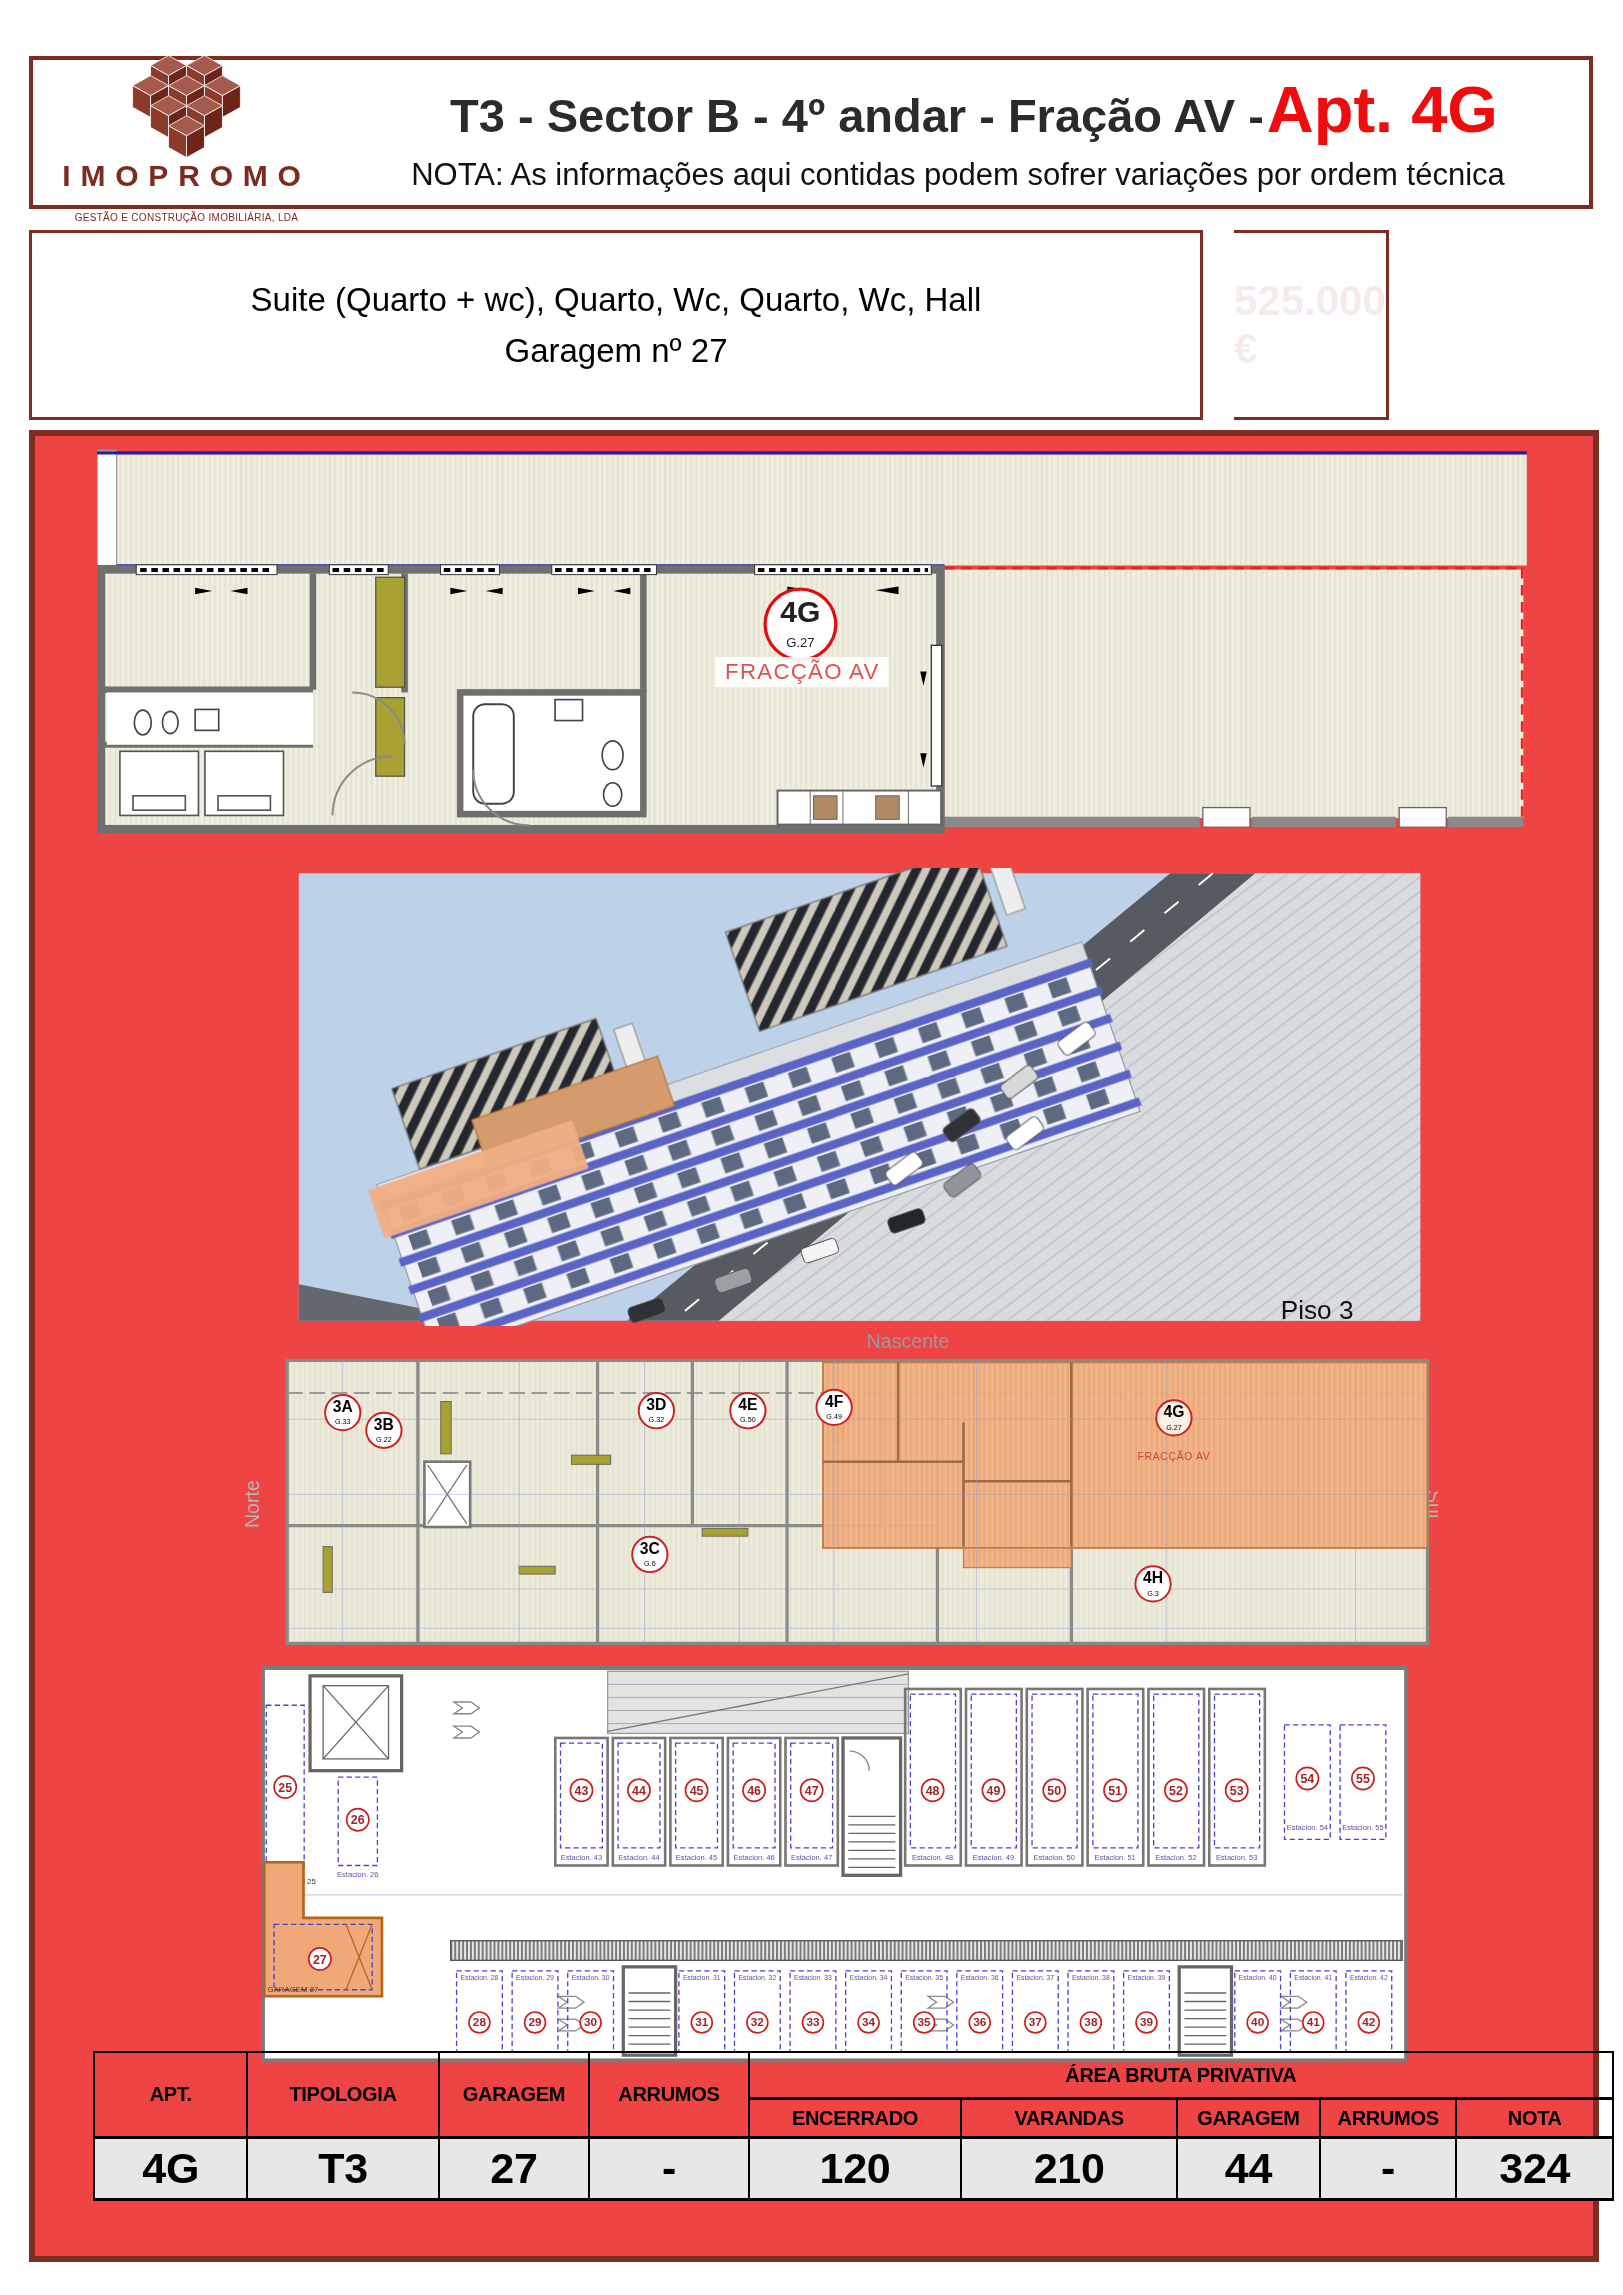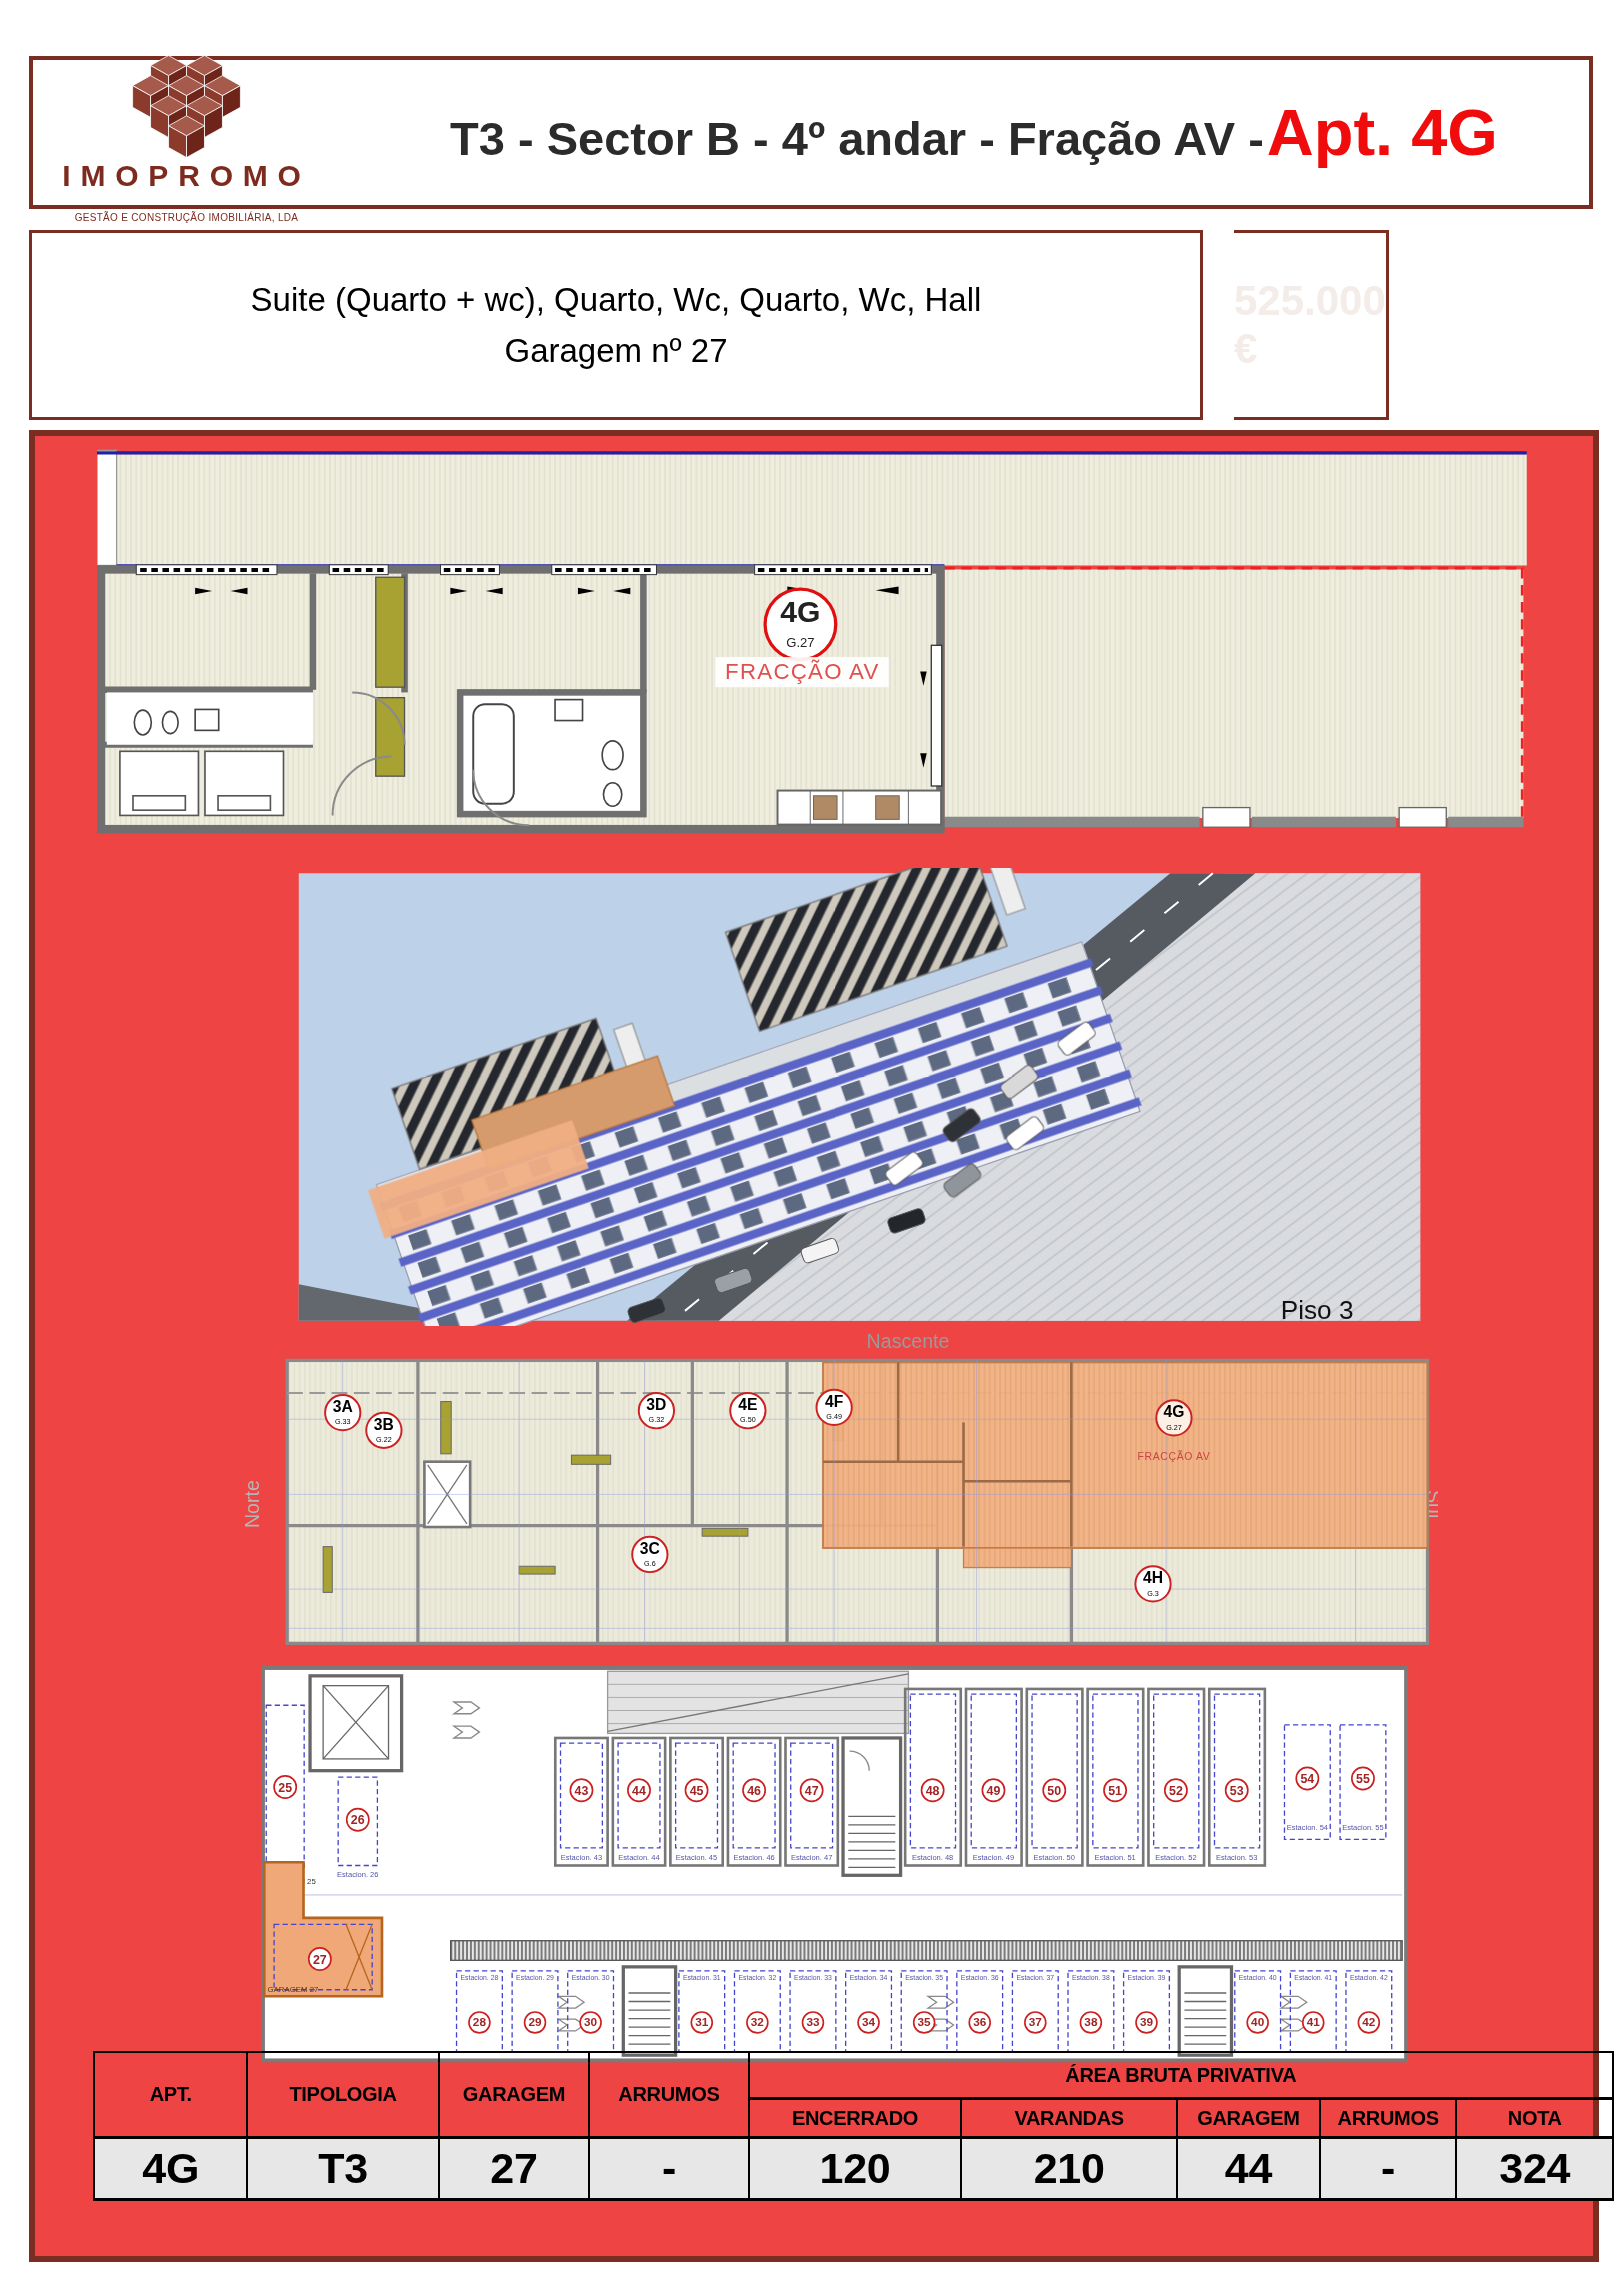--- a/index.html
+++ b/index.html
@@ -62,20 +62,21 @@
       </svg>
       <div class="logo-name">IMOPROMO</div>
       <div class="logo-tag">GESTÃO E CONSTRUÇÃO IMOBILIÁRIA, LDA</div>
     </div>
     <div class="title-block">
       <div class="title-line">
         <span class="title-black">T3 - Sector B - 4º andar - Fração AV -</span>
         <span class="title-black"> </span>
         <span class="title-red">Apt. 4G</span>
       </div>
+      <div class="note-line">NOTA: As informações aqui contidas podem sofrer variações por ordem técnica</div>
     </div>
   </div>
 
   <div class="desc-row">
     <div class="desc-box">
       <div class="desc-line">Suite (Quarto + wc), Quarto, Wc, Quarto, Wc, Hall</div>
       <div class="desc-line">Garagem nº 27</div>
     </div>
     <div class="price-box">
       <div class="price-text">525.000 €</div>

